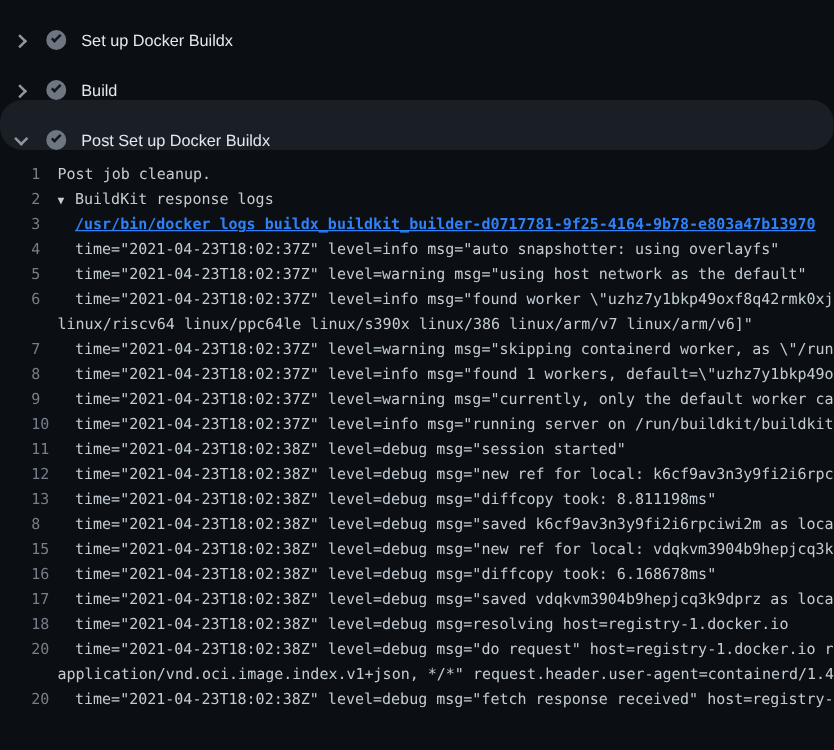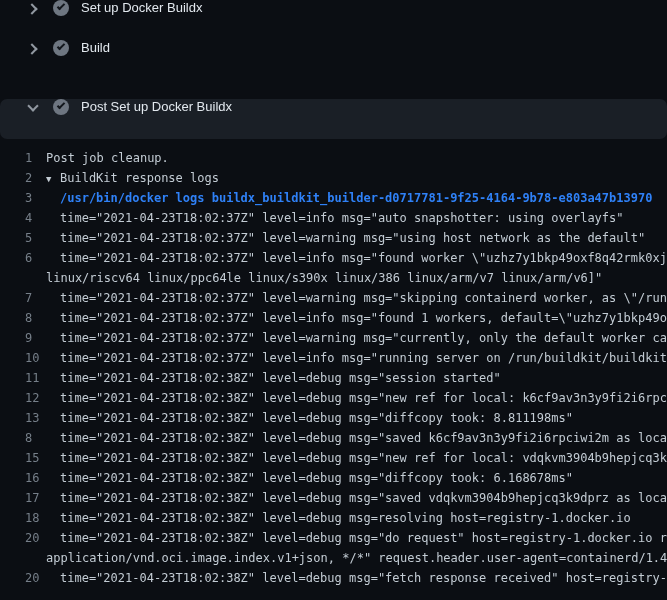--- a/index.html
+++ b/index.html
@@ -5,24 +5,24 @@
   html, body { margin: 0; padding: 0; }
   body {
     width: 667px; height: 600px; overflow: hidden;
     background: #0b0e13;
     font-family: "Liberation Sans", sans-serif;
     -webkit-font-smoothing: antialiased;
   }
   
   .steps { width: 667px; }
   .step-row {
-    height: 40px; display: flex; align-items: flex-start;
-    padding-left: 24px; box-sizing: border-box; cursor: pointer;
+    height: 40px; display: flex; align-items: flex-end;
+    padding-left: 8px; box-sizing: border-box; cursor: pointer;
   }
-  .step-row.expanded { background: #1a1f26; border-radius: 7px; margin-top: 19px; }
+  .step-row.expanded { background: #1a1f26; border-radius: 18px; }
   .chevron { width: 16px; height: 16px; position: relative; margin-right: 13px; flex: none; }
   .chevron::before {
     content: ""; position: absolute; top: 5px; left: 4px;
     width: 6px; height: 6px;
     border-right: 2px solid #9198a1; border-bottom: 2px solid #9198a1;
     transform: rotate(-45deg);
   }
   .chevron.down::before { transform: rotate(45deg); top: 3px; left: 5px; }
   .check-circle {
     width: 16px; height: 16px; border-radius: 50%;
@@ -41,21 +41,21 @@
     font-size: 12px; line-height: 20px;
     padding-top: 9px; color: #c3ccd4;
   }
   .log-row { display: flex; height: 20px; white-space: pre; }
   .log-num {
     flex: none; width: 46px; padding-left: 25px; box-sizing: border-box;
     color: #767f89; cursor: pointer;
   }
   .log-text { flex: none; white-space: pre; }
   .indent-group { padding-left: 14px; }
-  .command { color: #2f81f7; font-weight: bold; }
+  .command { color: #2f81f7; font-weight: bold; text-decoration: underline; }
   .caret { display: inline-block; width: 14px; font-size: 9px; color: #c3ccd4; cursor: pointer; }
 </style>
 </head>
 <body>
 
 <div class="steps">
     <div class="step-row">
       <span class="chevron"></span>
       <span class="check-circle">
         <span class="check-mark"></span>

